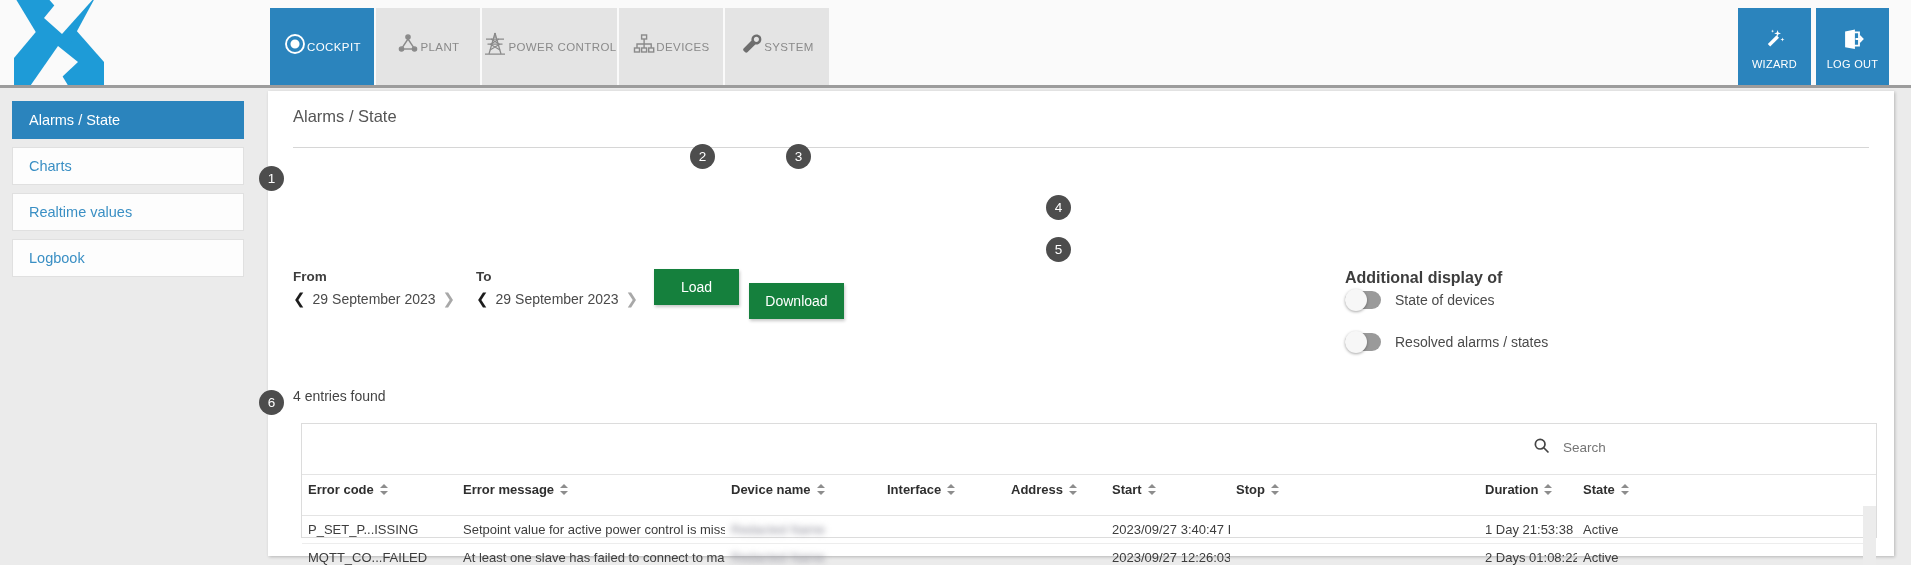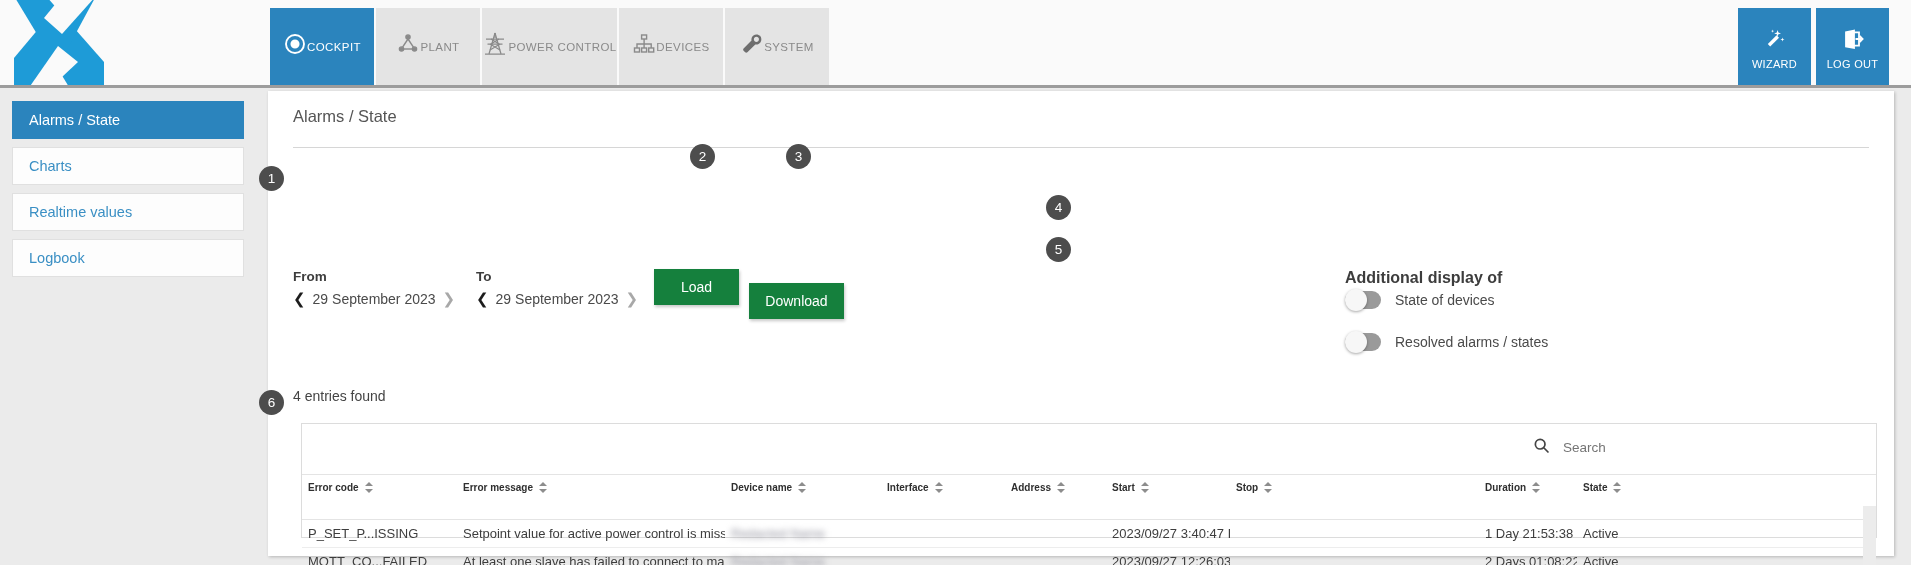--- a/index.html
+++ b/index.html
@@ -150,22 +150,22 @@
   }
   .search-input {
     border: none; outline: none;
     font-size: 13.5px; color: #9b9b9b;
     font-family: "Liberation Sans", sans-serif;
     width: 150px; background: transparent;
   }
   table { border-collapse: collapse; width: 100%; table-layout: fixed; }
   thead th {
     text-align: left;
-    font-size: 10px; font-weight: bold; color: #2f2f2f;
-    padding: 7px 0 24px 6px;
+    font-size: 13px; font-weight: bold; color: #2f2f2f;
+    padding: 7px 0 17px 6px;
     border-bottom: 1px solid #e4e4e4;
     white-space: nowrap;
   }
   .sort-ico { display:inline-block; margin-left: 6px; vertical-align: middle; }
   tbody td {
     font-size: 13px; color: #3d3d3d;
     padding: 6px 0 6px 6px;
     border-bottom: 1px solid #ededed;
     white-space: nowrap; overflow: hidden;
   }

